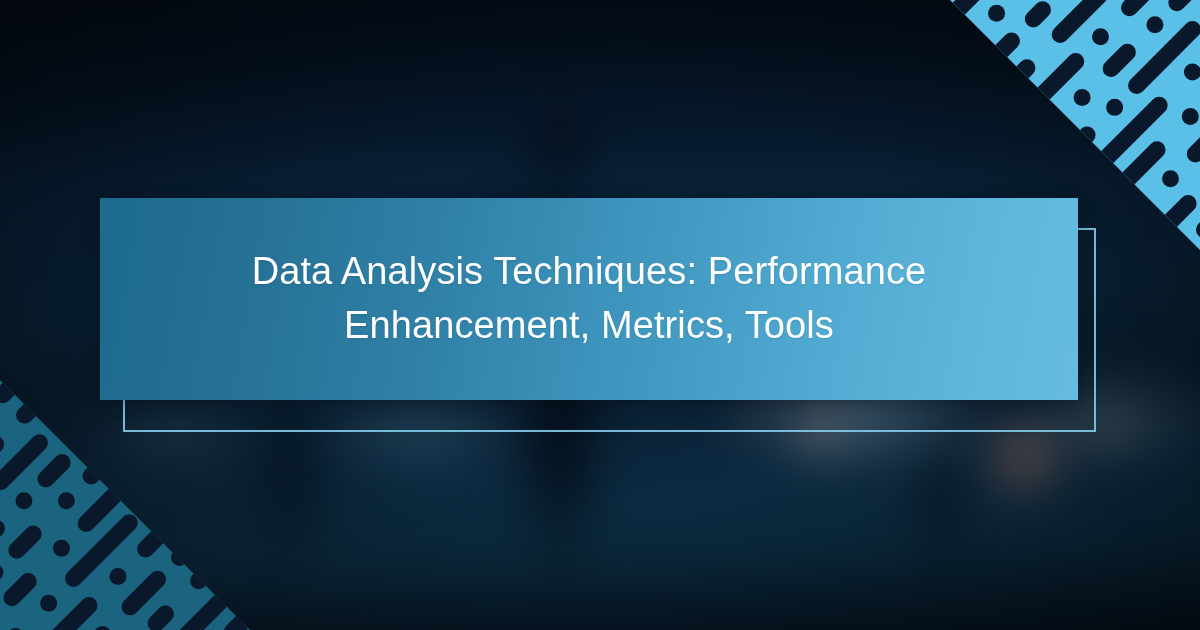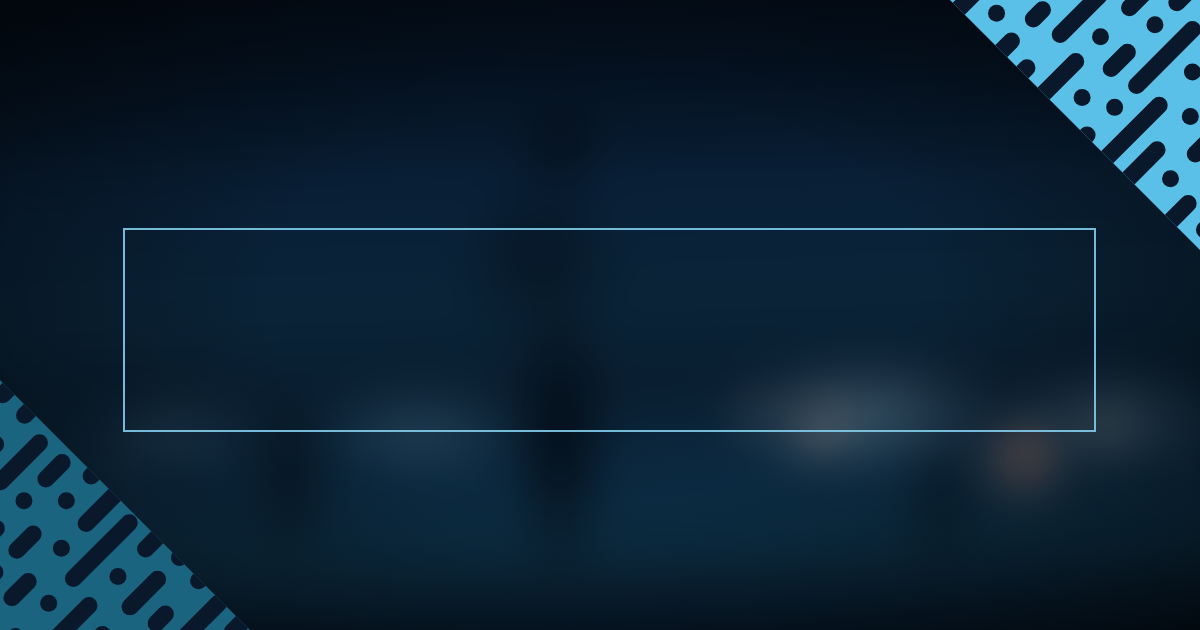--- a/index.html
+++ b/index.html
@@ -268,14 +268,17 @@
             <div class="dash" style="left:139px;width:56px;background:#09182a"></div>
             <div class="dash" style="left:219px;width:30px;background:#09182a"></div>
           </div>
           <div class="dashrow"></div>
         </div>
     </div>
   </div>
 
   <div class="frame-outline"></div>
 
+  <div class="title-card">
+    <div class="title-text">Data Analysis Techniques: Performance Enhancement, Metrics, Tools</div>
+  </div>
 
 </div>
 
 </body></html>

